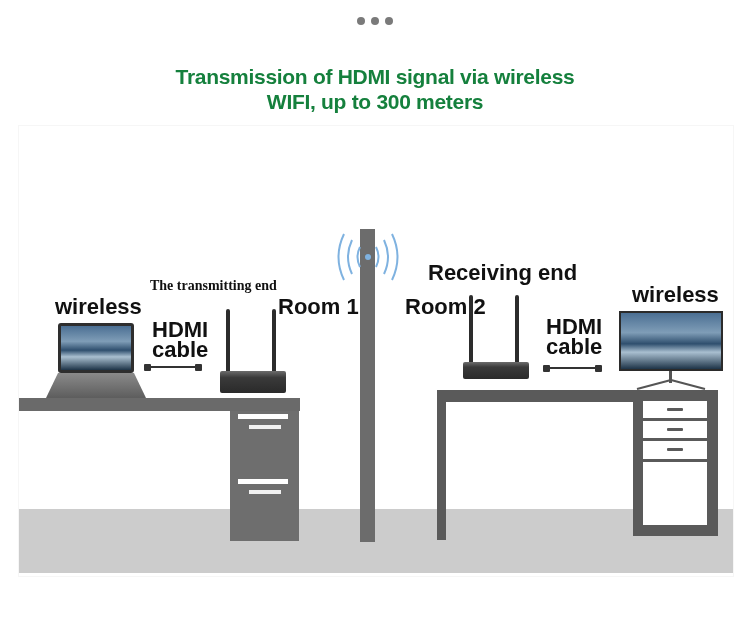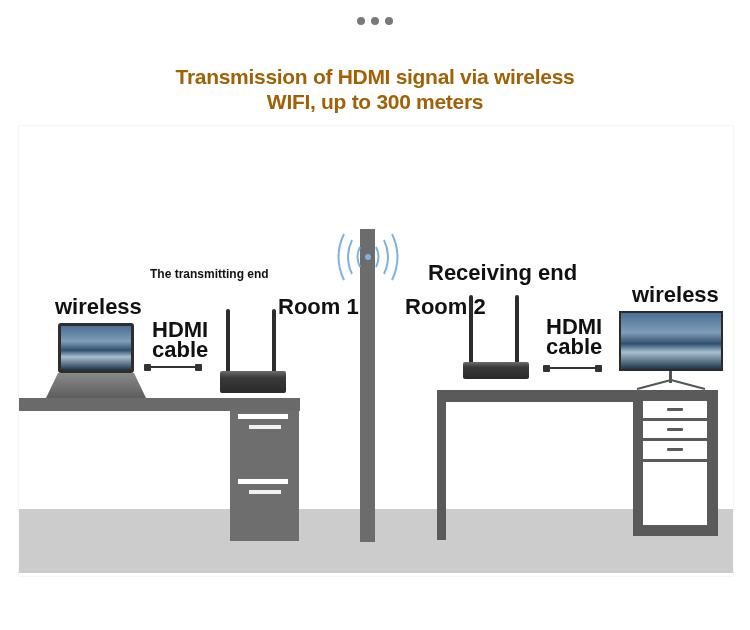--- a/index.html
+++ b/index.html
@@ -1,20 +1,20 @@
 <!DOCTYPE html>
 <html><head>
 <meta charset="utf-8">
 <style>
   html, body { margin:0; padding:0; background:#ffffff; }
   body { width:750px; height:630px; position:relative; overflow:hidden; font-family:"Liberation Sans", sans-serif; }
   .abs { position:absolute; }
   .dots { left:355px; top:17px; width:40px; height:12px; display:flex; gap:6px; justify-content:center; }
   .dot { width:8px; height:8px; border-radius:50%; background:#7a7a7a; }
-  .title { left:0; top:64px; width:750px; text-align:center; color:#a16207; font-weight:bold; font-size:21px; line-height:25px; letter-spacing:-0.3px; }
+  .title { left:0; top:64px; width:750px; text-align:center; color:#15803d; font-weight:bold; font-size:21px; line-height:25px; letter-spacing:-0.3px; }
   .panel { left:18px; top:125px; width:714px; height:450px; border:1px solid #f6f6f6; }
   .floor { left:19px; top:509px; width:714px; height:64px; background:#cccccc; }
   .lbl { color:#111; font-weight:bold; font-size:22px; line-height:20px; white-space:nowrap; }
   .wall { left:360px; top:229px; width:15px; height:313px; background:#6c6c6c; }
   
   .desk-l-top { left:19px; top:398px; width:281px; height:13px; background:#6a6a6a; }
   .cab { left:230px; top:411px; width:69px; height:130px; background:#6e6e6e; }
   .cab-slot { background:#ffffff; height:5px; }
   .cab-handle { background:#f0f0f0; height:4px; }
   .desk-r-top { left:437px; top:390px; width:281px; height:12px; background:#5a5a5a; }
@@ -52,21 +52,21 @@
     <path d="M30 15 Q25 25 30 35"></path>
     <path d="M22 8 Q14 25 22 42"></path>
     <path d="M14 2 Q3 25 14 48"></path>
     <path d="M46 15 Q51 25 46 35"></path>
     <path d="M54 8 Q62 25 54 42"></path>
     <path d="M62 2 Q73 25 62 48"></path>
   </g>
   <circle cx="38" cy="25" r="3" fill="#7fb2e0"></circle>
 </svg>
 
-<div class="abs lbl" style="left:150px;top:264px;font-size:12px;">The transmitting end</div>
+<div class="abs lbl" style="left:150px;top:276px;font-size:14px;font-family:Liberation Serif, serif;">The transmitting end</div>
 <div class="abs lbl" style="left:278px;top:297px;">Room 1</div>
 <div class="abs lbl" style="left:55px;top:297px;">wireless</div>
 <div class="abs lbl" style="left:152px;top:320px;">
   <div>HDMI</div>
   <div>cable</div>
 </div>
 
 <div class="abs" style="left:58px;top:323px;width:76px;height:50px;background:#2e2e2e;border-radius:3px;padding:3px;box-sizing:border-box;">
   <div class="screen-img" style="width:100%;height:100%;"></div>
 </div>

